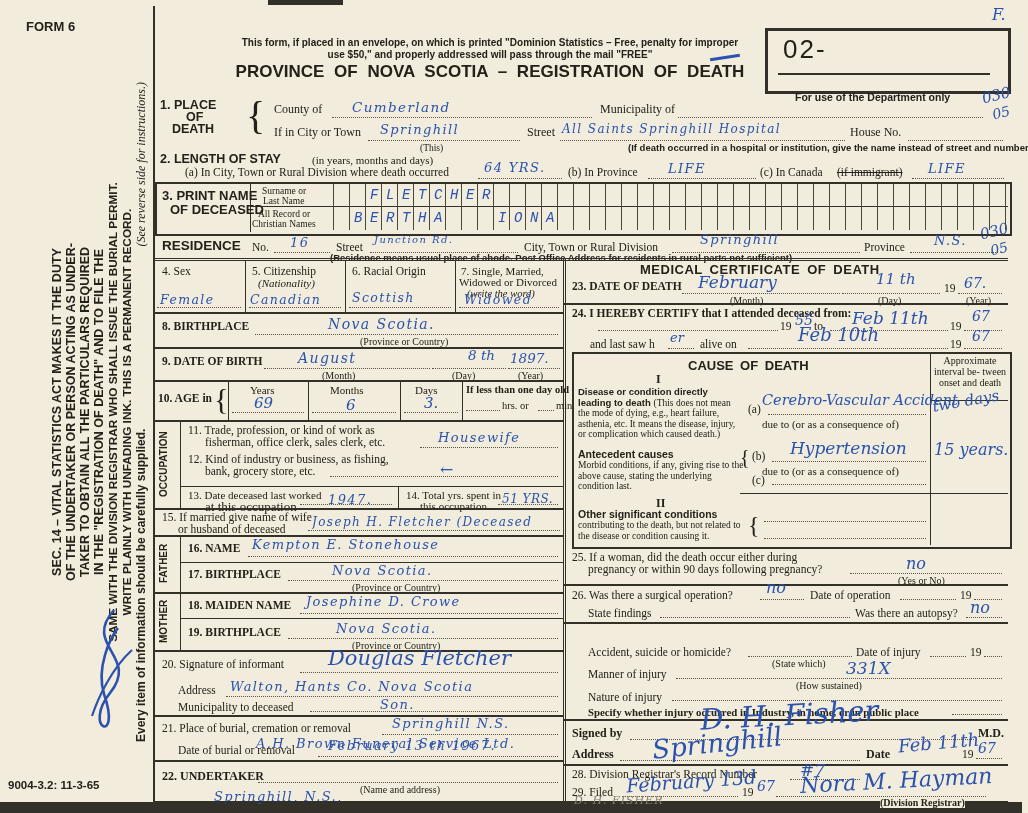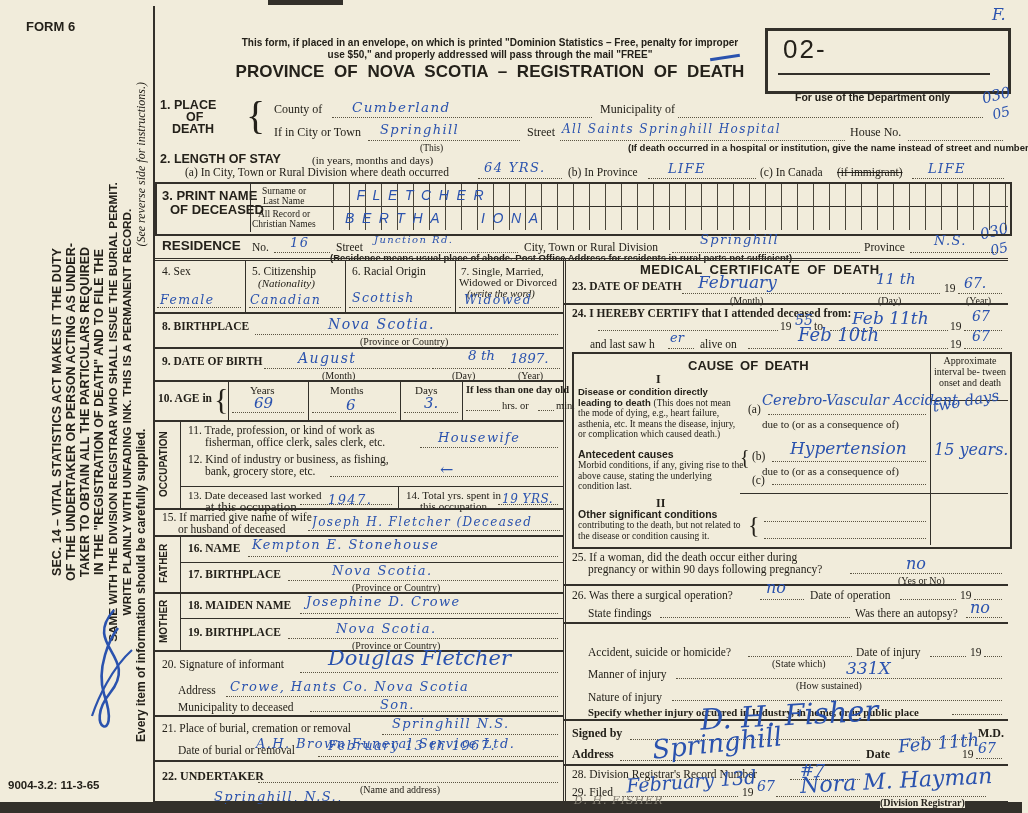--- a/index.html
+++ b/index.html
@@ -16,21 +16,21 @@
   .sig{font-family:"DejaVu Serif",serif;font-style:italic;}
   .dot{position:absolute;height:0;border-bottom:1.5px dotted #5a5442;}
   .ln{position:absolute;background:#33302a;}
   .dbl{position:absolute;border-top:3px double #33302a;height:0;}
   .vdbl{position:absolute;border-left:3px double #33302a;width:0;}
   .box{position:absolute;border:2px solid #33302a;}
   .vert{writing-mode:vertical-rl;transform:rotate(180deg);display:block;text-align:center;}
   .pencil{color:#837e72;font-family:"DejaVu Serif",serif;font-style:italic;}
   .strike{text-decoration:line-through;}
   .grid{position:absolute;background:repeating-linear-gradient(90deg,transparent 0,transparent 15px,#4a463a 15px,#4a463a 16px);}
-  .mono{font-family:Liberation Sans, sans-serif;white-space:pre;}
+  .mono{font-family:Liberation Mono, monospace;white-space:pre;}
 </style>
 </head>
 <body>
 
 <div id="page">
 
   <div class="ln" style="left:268px;top:0;width:75px;height:5px"></div>
   <div class="ln" style="left:0;top:802px;width:1022px;height:11px"></div>
 
   <div class="t sans b" style="left:26px;top:20px;font-size:13px">FORM 6</div>
@@ -219,21 +219,21 @@
   <div class="hw" style="left:440px;top:460px;font-size:16px">←</div>
   <div class="ln" style="left:180px;top:486px;width:383px;height:1px"></div>
   <div class="ln" style="left:398px;top:486px;width:1px;height:22px"></div>
   <div class="t" style="left:188px;top:489px;font-size:11px">13. Date deceased last worked</div>
   <div class="t" style="left:205px;top:500px;font-size:13px">at this occupation</div>
   <div class="dot" style="left:300px;top:504px;width:92px"></div>
   <div class="hw caps" style="left:328px;top:492px;font-size:13px">1947.</div>
   <div class="t" style="left:406px;top:489px;font-size:11px">14. Total yrs. spent in</div>
   <div class="t" style="left:420px;top:500px;font-size:11px">this occupation</div>
   <div class="dot" style="left:498px;top:504px;width:60px"></div>
-  <div class="hw" style="left:502px;top:492px;font-size:12px;letter-spacing:.5px">19 YRS.</div>
+  <div class="hw" style="left:502px;top:492px;font-size:12px;letter-spacing:.5px">51 YRS.</div>
   <div class="ln" style="left:153px;top:508px;width:410px;height:1.5px"></div>
 
   <div class="t" style="left:162px;top:511px;font-size:11.5px">15. If married give name of wife</div>
   <div class="t" style="left:178px;top:523px;font-size:11.5px">or husband of deceased</div>
   <div class="dot" style="left:308px;top:530px;width:252px"></div>
   <div class="hw caps" style="left:312px;top:515px;font-size:12px;max-width:250px;overflow:hidden">Joseph H. Fletcher (Deceased</div>
   <div class="ln" style="left:153px;top:535px;width:410px;height:1.5px"></div>
 
   <div class="ln" style="left:180px;top:535px;width:1px;height:57px"></div>
   <div class="t sans b" style="left:158px;top:535px;width:20px;height:57px">
@@ -261,21 +261,21 @@
   <div class="dot" style="left:288px;top:638px;width:270px"></div>
   <div class="hw caps" style="left:336px;top:621px;font-size:13px">Nova Scotia.</div>
   <div class="t" style="left:352px;top:640px;font-size:10px">(Province or Country)</div>
   <div class="ln" style="left:153px;top:650px;width:410px;height:1.5px"></div>
 
   <div class="t" style="left:162px;top:658px;font-size:11.5px">20. Signature of informant</div>
   <div class="dot" style="left:300px;top:672px;width:258px"></div>
   <div class="hw sig" style="left:328px;top:646px;font-size:21px">Douglas Fletcher</div>
   <div class="t" style="left:178px;top:684px;font-size:11.5px">Address</div>
   <div class="dot" style="left:226px;top:696px;width:332px"></div>
-  <div class="hw caps" style="left:230px;top:679px;font-size:13px">Crowe, Hants Co. Nova Scotia</div>
+  <div class="hw caps" style="left:230px;top:679px;font-size:13px">Walton, Hants Co. Nova Scotia</div>
   <div class="t" style="left:178px;top:701px;font-size:11.5px">Municipality to deceased</div>
   <div class="dot" style="left:310px;top:711px;width:248px"></div>
   <div class="hw caps" style="left:380px;top:697px;font-size:13px">Son.</div>
   <div class="ln" style="left:153px;top:715px;width:410px;height:1.5px"></div>
 
   <div class="t" style="left:162px;top:722px;font-size:11.5px">21. Place of burial, cremation or removal</div>
   <div class="dot" style="left:382px;top:734px;width:176px"></div>
   <div class="hw caps" style="left:392px;top:716px;font-size:13px">Springhill  N.S.</div>
   <div class="t" style="left:178px;top:744px;font-size:11.5px">Date of burial or removal</div>
   <div class="dot" style="left:318px;top:756px;width:240px"></div>

